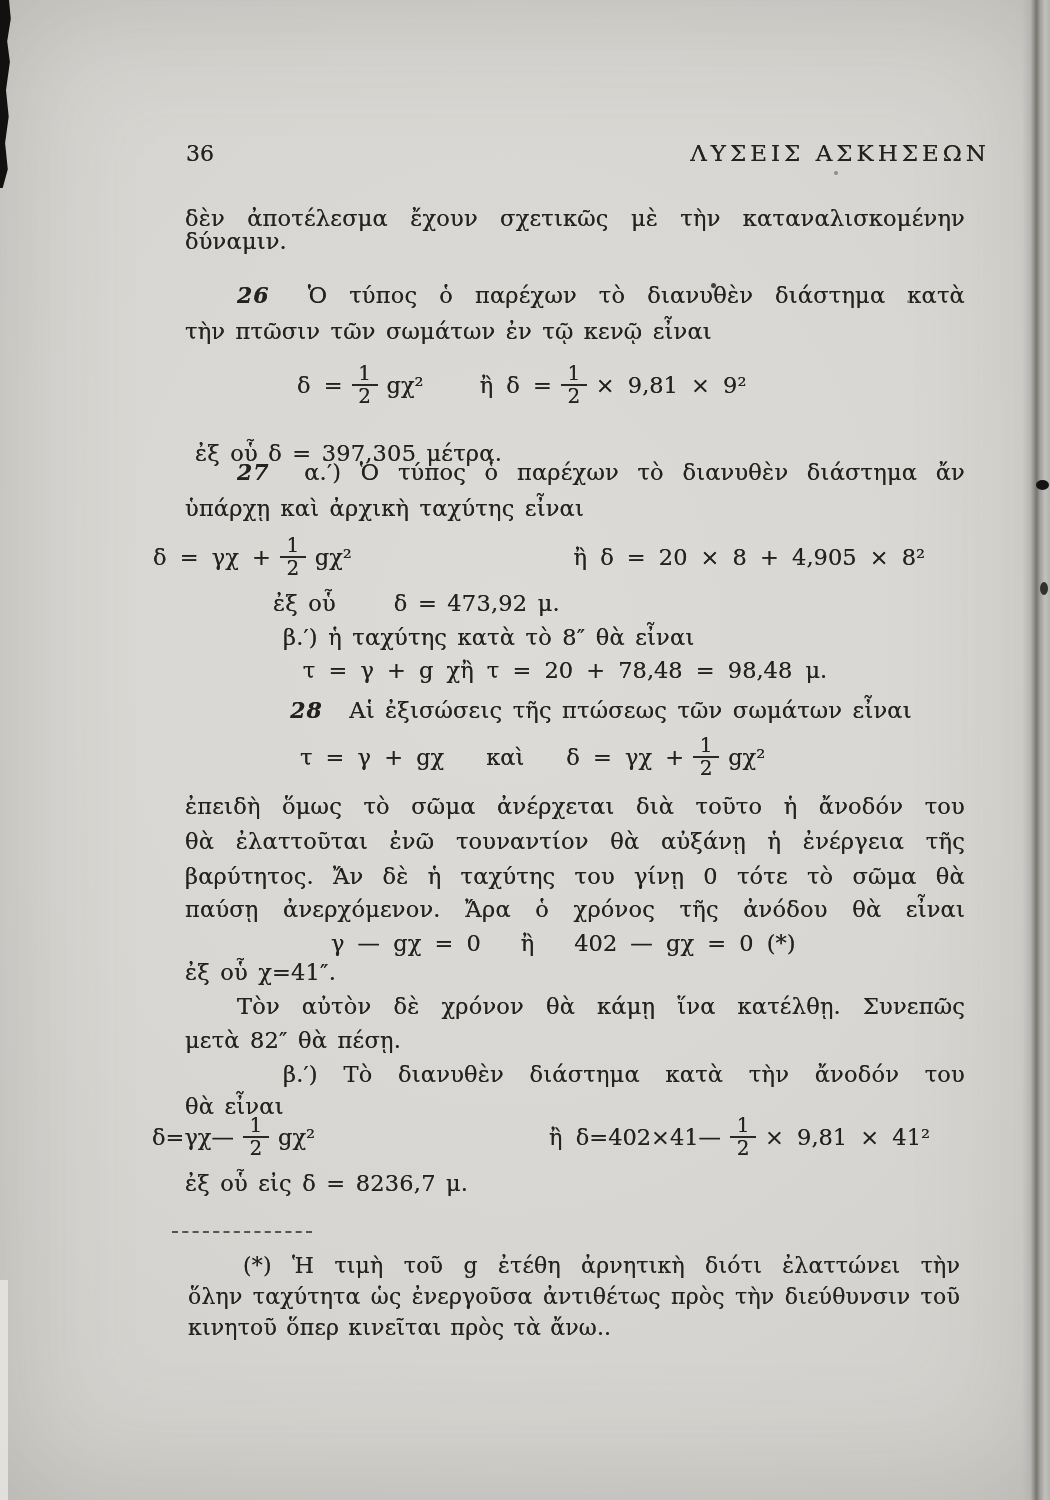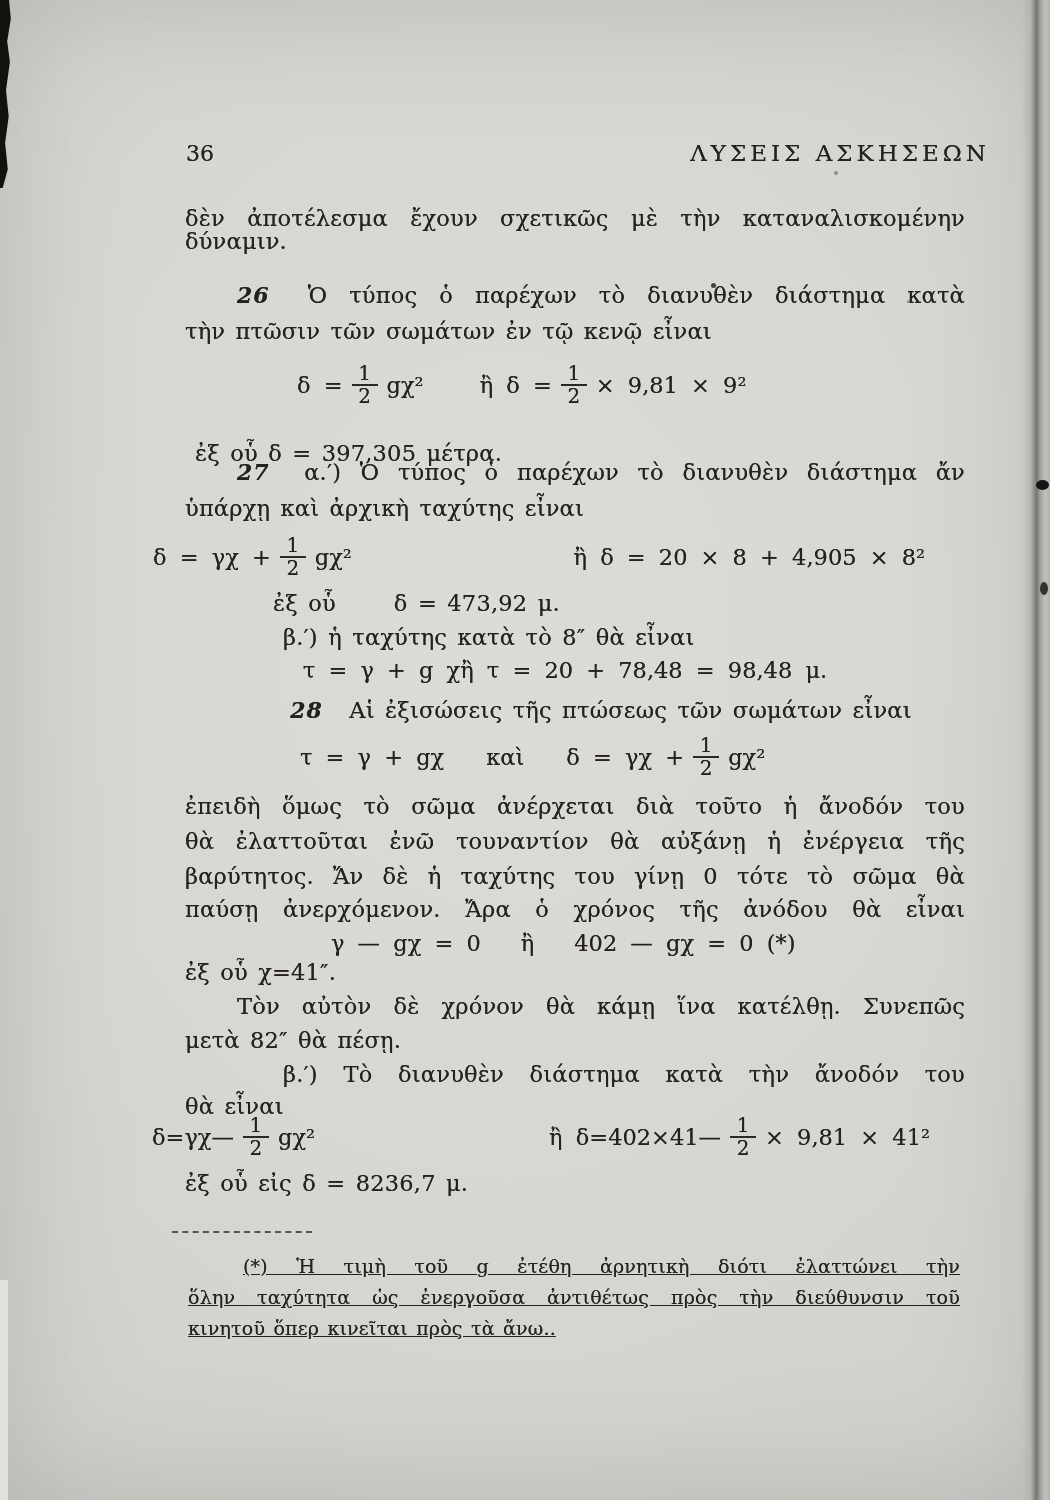--- a/index.html
+++ b/index.html
@@ -18,22 +18,22 @@
   .pagenum{font-size:22px;text-shadow:0 0 0.6px rgba(45,42,36,0.8);}
   .formula{display:flex;align-items:center;font-size:22.5px;word-spacing:6px;
            text-shadow:0 0 0.6px rgba(45,42,36,0.75);}
   .fpart{display:inline-flex;align-items:center;white-space:nowrap;}
   .fpart > span{margin-right:9px;}
   .fpart > span:last-child{margin-right:0;}
   .frac{display:inline-flex;flex-direction:column;align-items:center;vertical-align:middle;}
   .frac .fn,.frac .fd{font-size:20px;line-height:19px;}
   .frac .bar{width:26px;border-top:2px solid #2a2823;margin:1px 0;}
   .sep{border-top:2px dashed #57544e;}
-  .fnote{font-size:19px;line-height:26px;letter-spacing:0.2px;word-spacing:2px;white-space:nowrap;
-         text-shadow:0 0 0.5px rgba(45,42,36,0.7);text-decoration:underline;}
+  .fnote{font-size:22px;line-height:26px;letter-spacing:0.2px;word-spacing:2px;white-space:nowrap;
+         text-shadow:0 0 0.5px rgba(45,42,36,0.7);}
   .fnote.fill{white-space:normal;}
   .edge-right{top:0;height:100%;left:1022px;width:28px;
       background:linear-gradient(to right, rgba(170,169,165,0) 0%, #b6b5b1 30%, #77766f 52%, #9e9d99 64%, #c1c0bc 82%, #b4b3af 100%);}
   .corner-mark{left:0;top:0;width:15px;height:188px;background:#12110f;
       clip-path:polygon(0 0,60% 0,72% 10%,48% 22%,66% 33%,40% 48%,58% 62%,34% 76%,52% 90%,18% 100%,0 100%);}
   .edge-left-light{left:0;top:1280px;width:8px;height:220px;background:rgba(234,233,229,0.8);}
   .speck{border-radius:50%;}
 </style>
 </head>
 <body>

